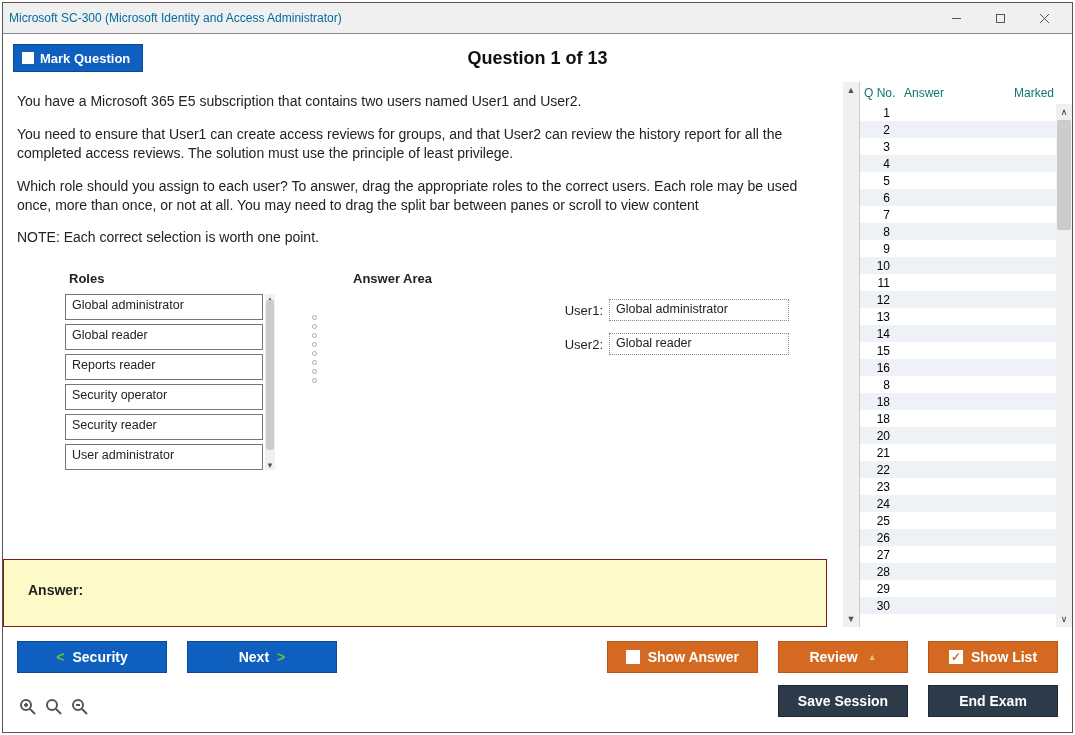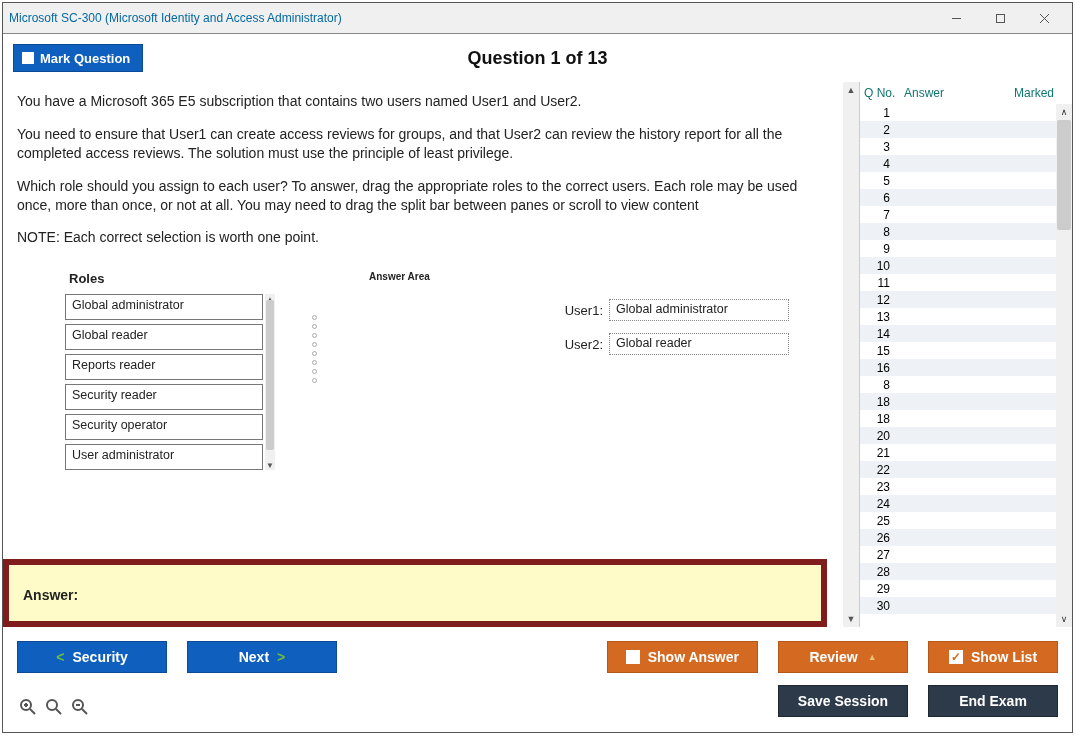--- a/index.html
+++ b/index.html
@@ -47,29 +47,29 @@
   .roles-box { border: none; position: relative; padding-right: 12px; }
   .role-item {
     border: 1px solid #777; height: 26px; margin: 4px 0; padding: 3px 6px; font-size: 12.5px; background:#fff;
   }
   .roles-scroll { position:absolute; right:0; top:0; bottom:0; width:10px; background:#f0f0f0; }
   .roles-scroll .thumb { position:absolute; left:1px; right:1px; top:6px; height:150px; background:#ccc; border-radius:2px; }
   .roles-scroll .arr { position:absolute; left:0; right:0; height:10px; font-size:8px; color:#555; display:flex;align-items:center;justify-content:center;}
   .grip-col { width: 18px; padding-top: 50px; }
   .grip-dot { width:5px; height:5px; border:1px solid #aaa; border-radius:50%; margin:4px auto; }
   .answer-col { flex: 1; position:relative; }
-  .answer-header { font-weight: bold; font-size: 10px; margin: 10px 0 8px 16px; }
+  .answer-header { font-weight: bold; font-size: 13px; margin: 10px 0 8px 0; }
   .drop-pair { position:absolute; right: 40px; top: 38px; font-size: 13px; }
   .drop-row { display:flex; align-items:center; gap: 6px; margin-bottom: 12px; }
   .drop-slot { border: 1px dotted #888; width: 180px; height: 22px; padding: 2px 6px; font-size: 12.5px; background:#fff; }
 
   
   .answer-strip {
     position:absolute; left:0; right:16px; bottom:0; height: 68px;
-    background: #fefbc8; border: 6px solid #7f1d1d; padding: 22px 14px; font-weight:bold; font-size:14px;
+    background: #fefbc8; border: 1px solid #7f1d1d; padding: 22px 24px; font-weight:bold; font-size:14px;
   }
 
   
   .sidebar {
     width: 213px; border-left: 1px solid #ccc; display:flex; flex-direction:column; font-size:12px;
   }
   .side-head { display:flex; height: 22px; align-items:center; padding: 0 4px; color:#0f766e; }
   .side-head .h1 { width: 40px; }
   .side-head .h2 { width: 90px; }
   .side-head .h3 { width: 60px; text-align:right; }
@@ -148,22 +148,22 @@
         <p>Which role should you assign to each user? To answer, drag the appropriate roles to the correct users. Each role may be used once, more than once, or not at all. You may need to drag the split bar between panes or scroll to view content</p>
         <p>NOTE: Each correct selection is worth one point.</p>
 
         <div class="dragarea">
           <div class="roles-col">
             <div class="roles-header">Roles</div>
             <div class="roles-box">
               <div class="role-item">Global administrator</div>
               <div class="role-item">Global reader</div>
               <div class="role-item">Reports reader</div>
+              <div class="role-item">Security operator</div>
               <div class="role-item">Security reader</div>
-              <div class="role-item">Security operator</div>
               <div class="role-item">User administrator</div>
               <div class="roles-scroll">
                 <div class="arr" style="top:0">▲</div>
                 <div class="thumb"></div>
                 <div class="arr" style="bottom:0;position:absolute">▼</div>
               </div>
             </div>
           </div>
 
           <div class="grip-col">

